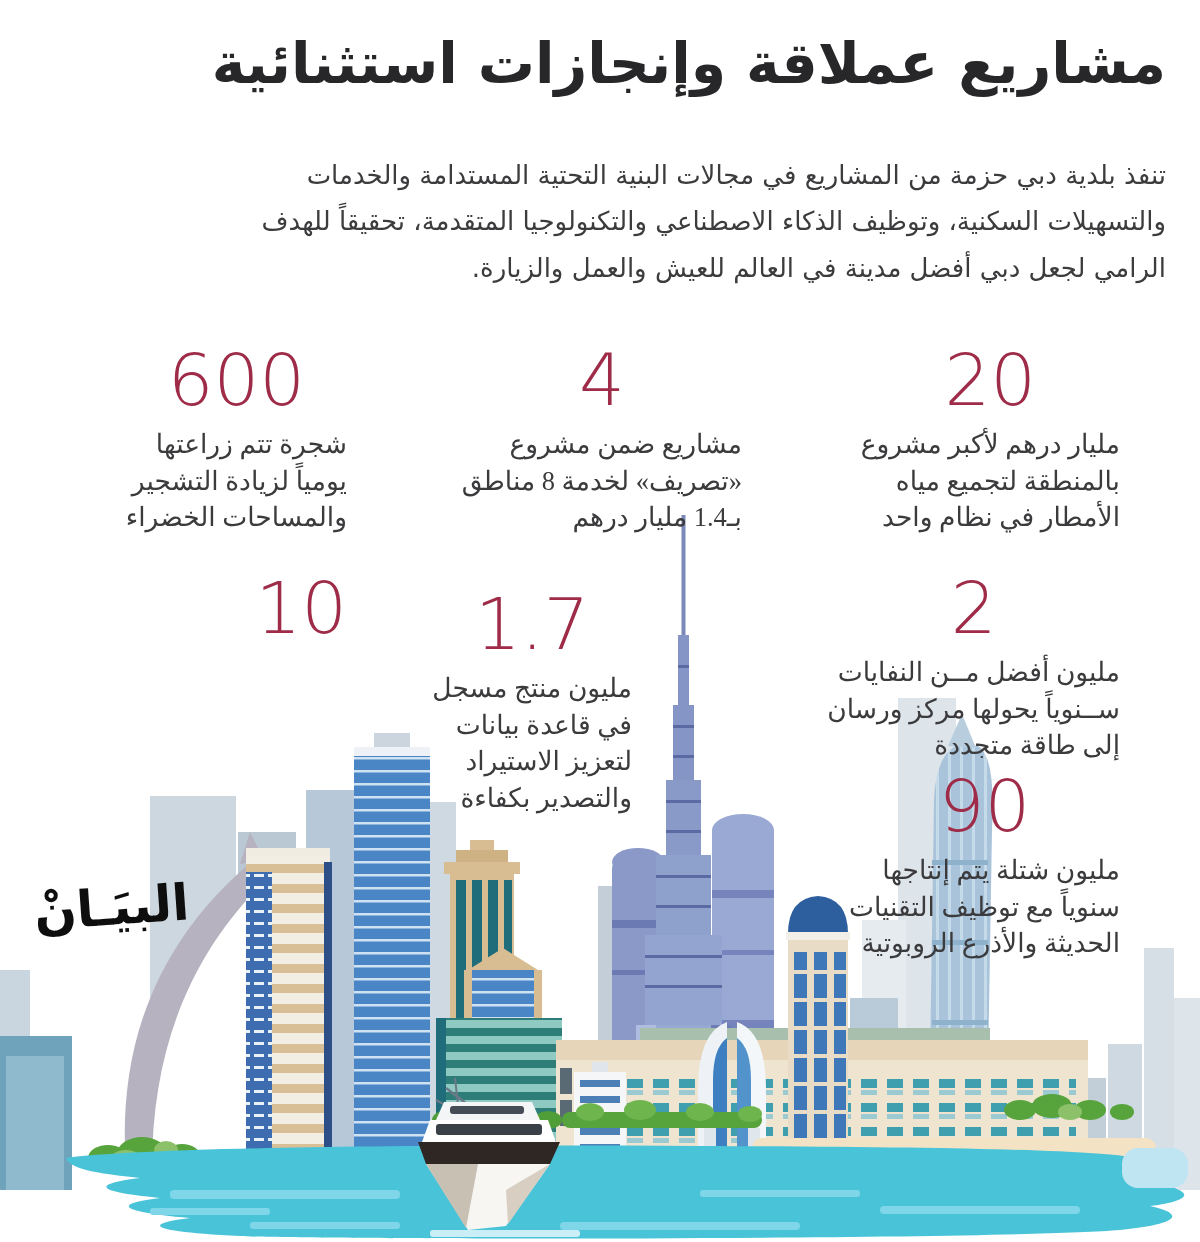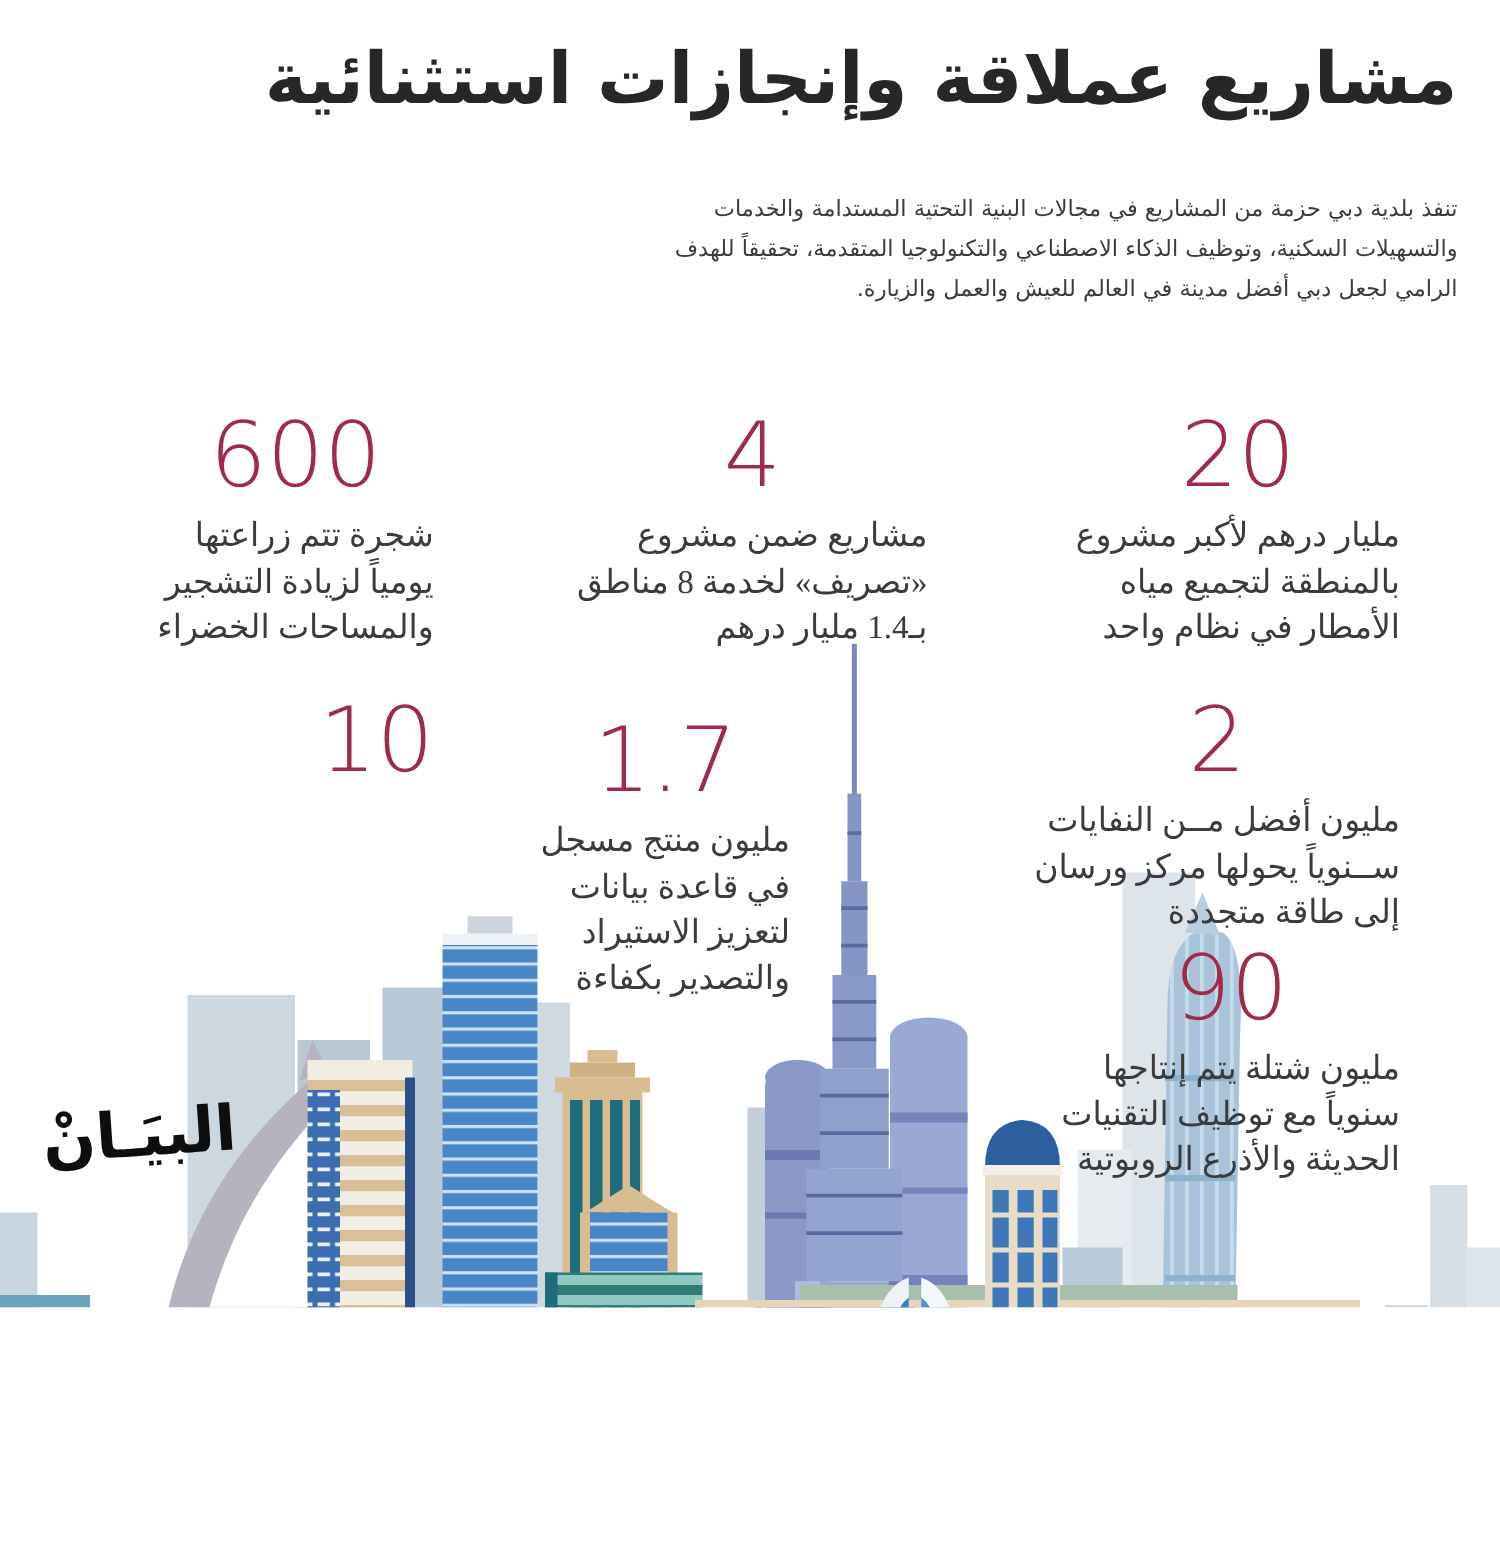--- a/index.html
+++ b/index.html
@@ -1,30 +1,30 @@
 <!DOCTYPE html>
 <html lang="ar" dir="rtl" style="--accent: #9e2b47;"><head>
 <meta charset="utf-8">
 <style>
   html,body{margin:0;padding:0;background:#ffffff;}
   .page{
-    position:relative;width:1200px;height:1046px;background:#ffffff;overflow:hidden;
+    position:relative;width:1200px;height:1242px;background:#ffffff;overflow:hidden;
     font-family:"DejaVu Sans",sans-serif;direction:rtl;
   }
   .title{
     position:absolute;top:30px;right:34px;z-index:3;
     font-size:57px;font-weight:bold;color:#27272a;letter-spacing:-1px;
     text-align:right;white-space:nowrap;
   }
   .intro{
     position:absolute;top:152px;right:34px;z-index:3;
-    font-size:18px;color:#3c3c3e;line-height:1.78;text-align:right;
+    font-size:26px;color:#3c3c3e;line-height:1.78;text-align:right;
     white-space:pre-line;
   }
-  .stat{position:absolute;z-index:3;text-align:right;}
+  .stat{position:absolute;z-index:3;text-align:right;margin-top:16px;}
   .stat .num{
     font-family:"DejaVu Sans",sans-serif;font-weight:200;
     font-size:72px;line-height:1;color:var(--accent,#9e2b47);
     text-align:center;margin-bottom:10px;
   }
   .stat .lbl{
     font-size:26.5px;color:#3b3b3d;line-height:1.38;
     white-space:pre-line;text-align:right;font-family:Liberation Serif, serif;
   }
   .logo{

